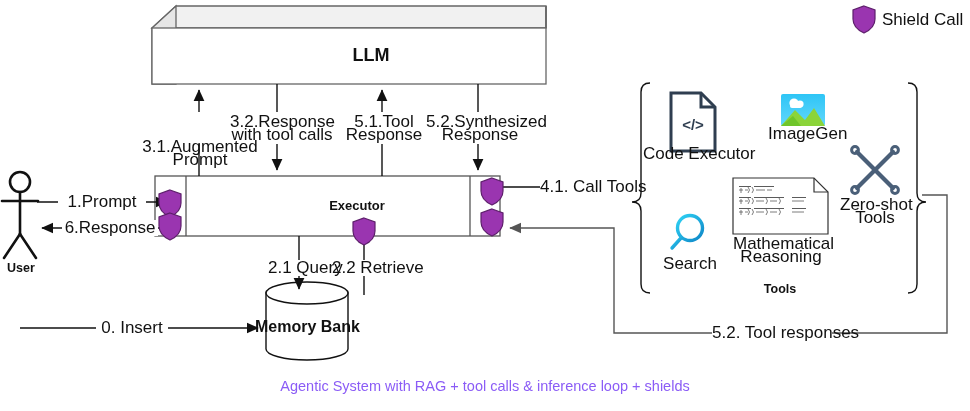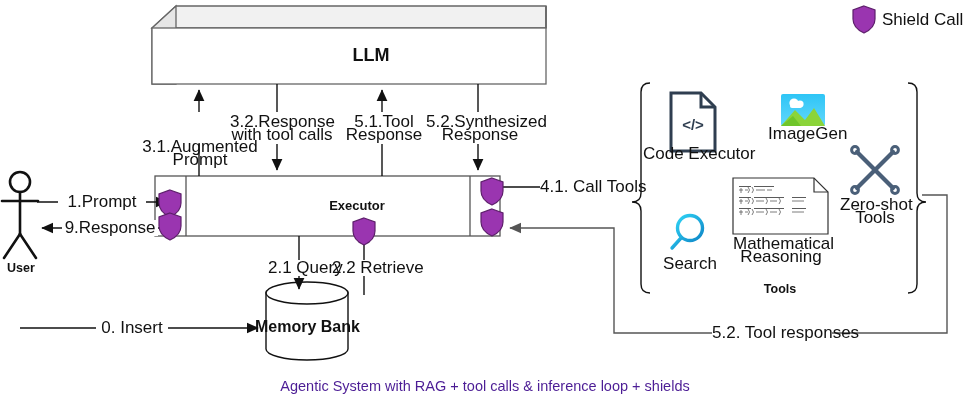--- a/index.html
+++ b/index.html
@@ -3,21 +3,21 @@
 <meta charset="utf-8">
 <style>
   html,body{margin:0;padding:0;background:#ffffff;}
   body{width:970px;height:411px;font-family:"Liberation Sans",sans-serif;color:#000;overflow:hidden;}
   #stage{position:relative;width:970px;height:411px;}
   .abs{position:absolute;}
   .lbl{font-size:17px;line-height:13px;color:#111;white-space:pre;text-align:center;}
   .bold{font-weight:bold;}
   svg{display:block;overflow:visible;}
   #diagram{position:absolute;left:0;top:0;width:970px;height:411px;}
-  .cap{font-size:14.5px;color:#4c1d95;}
+  .cap{font-size:14.5px;color:#8b5cf6;}
 </style>
 </head>
 <body>
 
 <div id="stage">
 
   <svg id="diagram" viewBox="0 0 970 411">
     <defs>
       <marker id="ah" markerWidth="9" markerHeight="9" refX="8" refY="4.5" orient="auto" markerUnits="strokeWidth">
         <path d="M0,0.6 L8.6,4.5 L0,8.4 z" fill="#111"></path>
@@ -205,21 +205,21 @@
   <div class="abs lbl bold" style="left:730px;top:283px;width:100px;font-size:12.5px;">Tools</div>
 
   <div class="abs lbl" style="left:643px;top:147px;width:100px;">Code Executor</div>
   <div class="abs lbl" style="left:768px;top:127px;width:70px;">ImageGen</div>
   <div class="abs lbl" style="left:660px;top:257px;width:60px;">Search</div>
   <div class="abs lbl" style="left:733px;top:237px;width:96px;">Mathematical<br>Reasoning</div>
   <div class="abs lbl" style="left:840px;top:198px;width:70px;">Zero-shot<br>Tools</div>
 
   <div class="abs lbl" style="left:96px;top:321px;width:72px;">0. Insert</div>
   <div class="abs lbl" style="left:58px;top:195px;width:88px;">1.Prompt</div>
-  <div class="abs lbl" style="left:62px;top:221px;width:96px;">9.Response</div>
+  <div class="abs lbl" style="left:62px;top:221px;width:96px;">6.Response</div>
   <div class="abs lbl" style="left:268px;top:261px;width:62px;">2.1 Query</div>
   <div class="abs lbl" style="left:332px;top:261px;width:72px;">2.2 Retrieve</div>
   <div class="abs lbl" style="left:140px;top:115px;width:120px;margin-top:25px;">3.1.Augmented<br>Prompt</div>
   <div class="abs lbl" style="left:230px;top:115px;width:104px;">3.2.Response<br>with tool calls</div>
   <div class="abs lbl" style="left:344px;top:115px;width:80px;">5.1.Tool<br>Response</div>
   <div class="abs lbl" style="left:426px;top:115px;width:108px;">5.2.Synthesized<br>Response</div>
   <div class="abs lbl" style="left:540px;top:180px;width:96px;">4.1. Call Tools</div>
   <div class="abs lbl" style="left:712px;top:326px;width:120px;">5.2. Tool responses</div>
 
   <div class="abs lbl" style="left:882px;top:13px;width:80px;text-align:left;">Shield Call</div>

